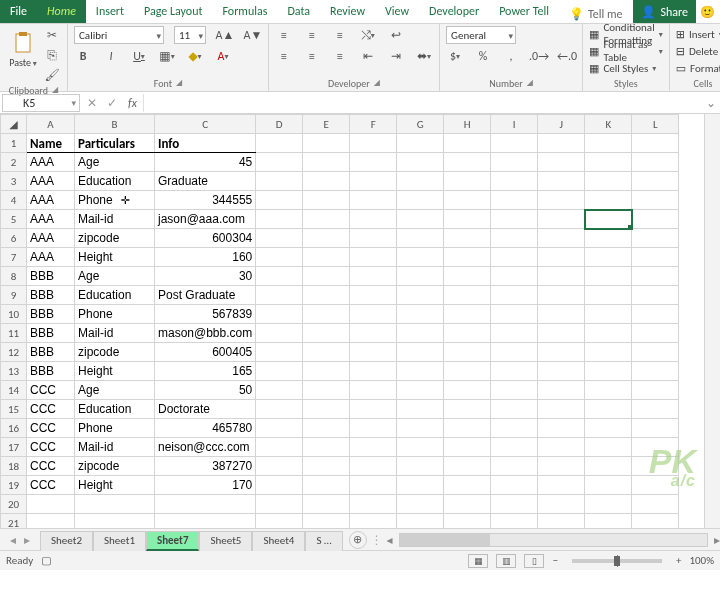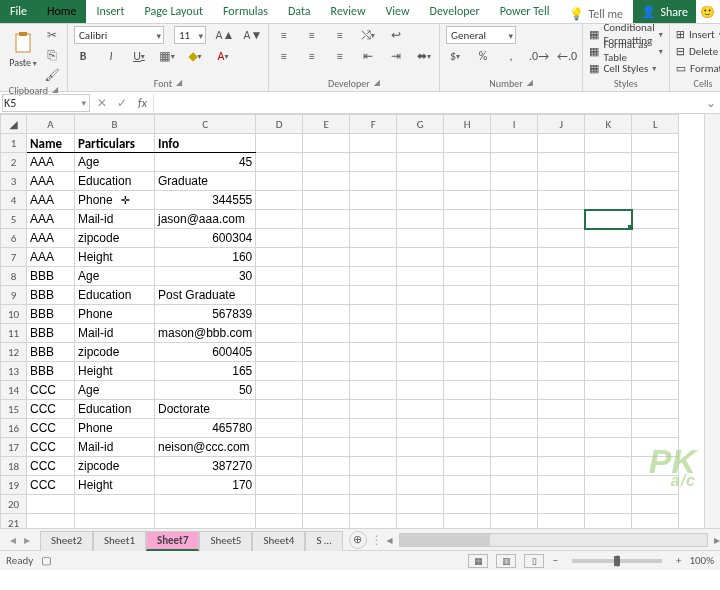--- a/index.html
+++ b/index.html
@@ -1,42 +1,42 @@
 <!DOCTYPE html>
 <html><head>
 <meta charset="utf-8">
 <style>
   * { box-sizing: border-box; }
   html,body { margin:0; padding:0; font-family: "Segoe UI", Calibri, Arial, sans-serif; font-size:12px; color:#333; background:#fff; width:720px; height:590px; overflow:hidden; position:relative;}
   
   .menu { display:flex; align-items:stretch; height:24px; background:#fff; border-bottom:1px solid #d4d4d4;}
   .menu .tab { padding:4px 10px 0 10px; color:#217346; cursor:pointer;}
   .menu .tab.file { background:#217346; color:#ffffff;}
-  .menu .tab.active { background:#217346; color:#000000;}
+  .menu .tab.active { background:#217346; color:#bef264;font-style:italic;}
   .menu .spacer { flex:1;}
   .menu .tellme { color:#6a6a6a; display:flex; align-items:center; gap:4px;}
   .menu .share { background:#217346; color:#fff; display:flex; align-items:center; gap:4px; padding:0 8px;}
   .menu .smiley { width:24px; display:flex; align-items:center; justify-content:center; color:#f5c344;}
   
   .ribbon { display:flex; background:#f3f3f3; border-bottom:1px solid #d4d4d4; height:68px;}
   .group { border-right:1px solid #d4d4d4; padding:2px 6px 0 6px; display:flex; flex-direction:column; justify-content:space-between;}
   .group .gbody { display:flex; gap:3px; align-items:flex-start;}
   .group .glabel { text-align:center; font-size:10px; color:#6a6a6a; padding-bottom:1px; display:flex; justify-content:center; gap:4px;}
   .dlg { font-size:8px; color:#888;}
   .biconbtn { display:flex; flex-direction:column; align-items:center; justify-content:center; width:34px; height:48px; font-size:10px; color:#444; gap:2px;}
   .smbtn { width:18px; height:18px; display:flex; align-items:center; justify-content:center; color:#555; font-size:12px;}
   .col { display:flex; flex-direction:column; gap:2px;}
   .row { display:flex; gap:10px; align-items:center;}
   .ddl { height:18px; border:1px solid #c1c1c1; background:#fff; font-size:11px; display:flex; align-items:center; padding:0 14px 0 4px; position:relative;}
   .ddl::after { content:"▾"; position:absolute; right:2px; font-size:9px; color:#666;}
   .chev::after { content:" ▾"; font-size:8px; color:#666;}
   .txtbtn { font-size:11px; color:#444; display:flex; align-items:center; gap:4px; height:16px;}
   
   .fbar { display:flex; align-items:center; height:22px; border-bottom:1px solid #d4d4d4; background:#fff;}
-  .namebox { width:88px; border:1px solid #ccc; margin:0 2px; height:18px; display:flex; align-items:center; padding:0 1px; position:relative;}
+  .namebox { width:78px; border:1px solid #ccc; margin:0 2px; height:18px; display:flex; align-items:center; padding:0 20px; position:relative;}
   .namebox::after { content:"▾"; position:absolute; right:3px; color:#888; font-size:9px;}
   .fx { padding:0 6px; color:#666; font-style:italic;}
   .fbtn { width:20px; text-align:center; color:#999;}
   .finput { flex:1; border-left:1px solid #e0e0e0; height:18px; padding:0 4px;}
   .fexp { width:18px; text-align:center; color:#888;}
   
   .gridwrap { position:relative; height:414px; overflow:hidden;}
   table.sheet { border-collapse:collapse; table-layout:fixed;}
   table.sheet th, table.sheet td { border:1px solid #d4d4d4; height:19px; padding:0 3px; overflow:hidden; white-space:nowrap; text-overflow:clip;}
   table.sheet th { background:#f3f3f3; font-weight:normal; color:#555; text-align:center; font-size:11px;}
@@ -49,21 +49,21 @@
   th.selcol { background:#e2efe2;}
   th.selrow { background:#e2efe2;}
   td.activecell { outline:2px solid #217346; outline-offset:-1px; position:relative;}
   td.activecell::after { content:""; position:absolute; right:-2px; bottom:-2px; width:5px; height:5px; background:#217346;}
   .vscroll { position:absolute; right:0; top:0; bottom:0; width:16px; background:#f3f3f3; border-left:1px solid #d4d4d4;}
   
   .tabsbar { display:flex; align-items:center; height:22px; border-top:1px solid #d4d4d4; background:#f3f3f3;}
   .navset { display:flex; gap:0; padding:0 6px; color:#999;}
   .navset span { width:14px; text-align:center;}
   .stab { border:1px solid #ccc; border-bottom:none; background:#fff; padding:2px 10px; font-size:11px; color:#444; margin-top:2px;}
-  .stab.active { background:#f9a8d4; font-weight:bold; border-bottom:2px solid #217346;}
+  .stab.active { background:#86efac; font-weight:bold; border-bottom:2px solid #217346;}
   .stab.inactive { background:#eaeaea;}
   .addsheet { width:18px; height:18px; border:1px solid #ccc; border-radius:9px; display:flex; align-items:center; justify-content:center; margin-left:6px; font-size:11px; color:#666;}
   .hscroll { flex:1; margin:0 6px; height:14px; background:#e8e8e8; border:1px solid #ccc; position:relative;}
   .hscroll .thumb { position:absolute; left:0; width:90px; top:0; bottom:0; background:#cfcfcf;}
   
   .status { display:flex; align-items:center; height:20px; background:#f3f3f3; border-top:1px solid #d4d4d4; font-size:11px; color:#555; padding:0 6px; gap:8px;}
   .status .flex { flex:1;}
   .viewbtn { width:20px; height:14px; border:1px solid #bbb; display:flex; align-items:center; justify-content:center; font-size:9px;}
   .zoomslider { width:90px; height:4px; background:#ccc; position:relative; margin:0 6px;}
   .zoomslider::before { content:""; position:absolute; left:50%; top:-4px; width:1px; height:12px; background:#888;}

